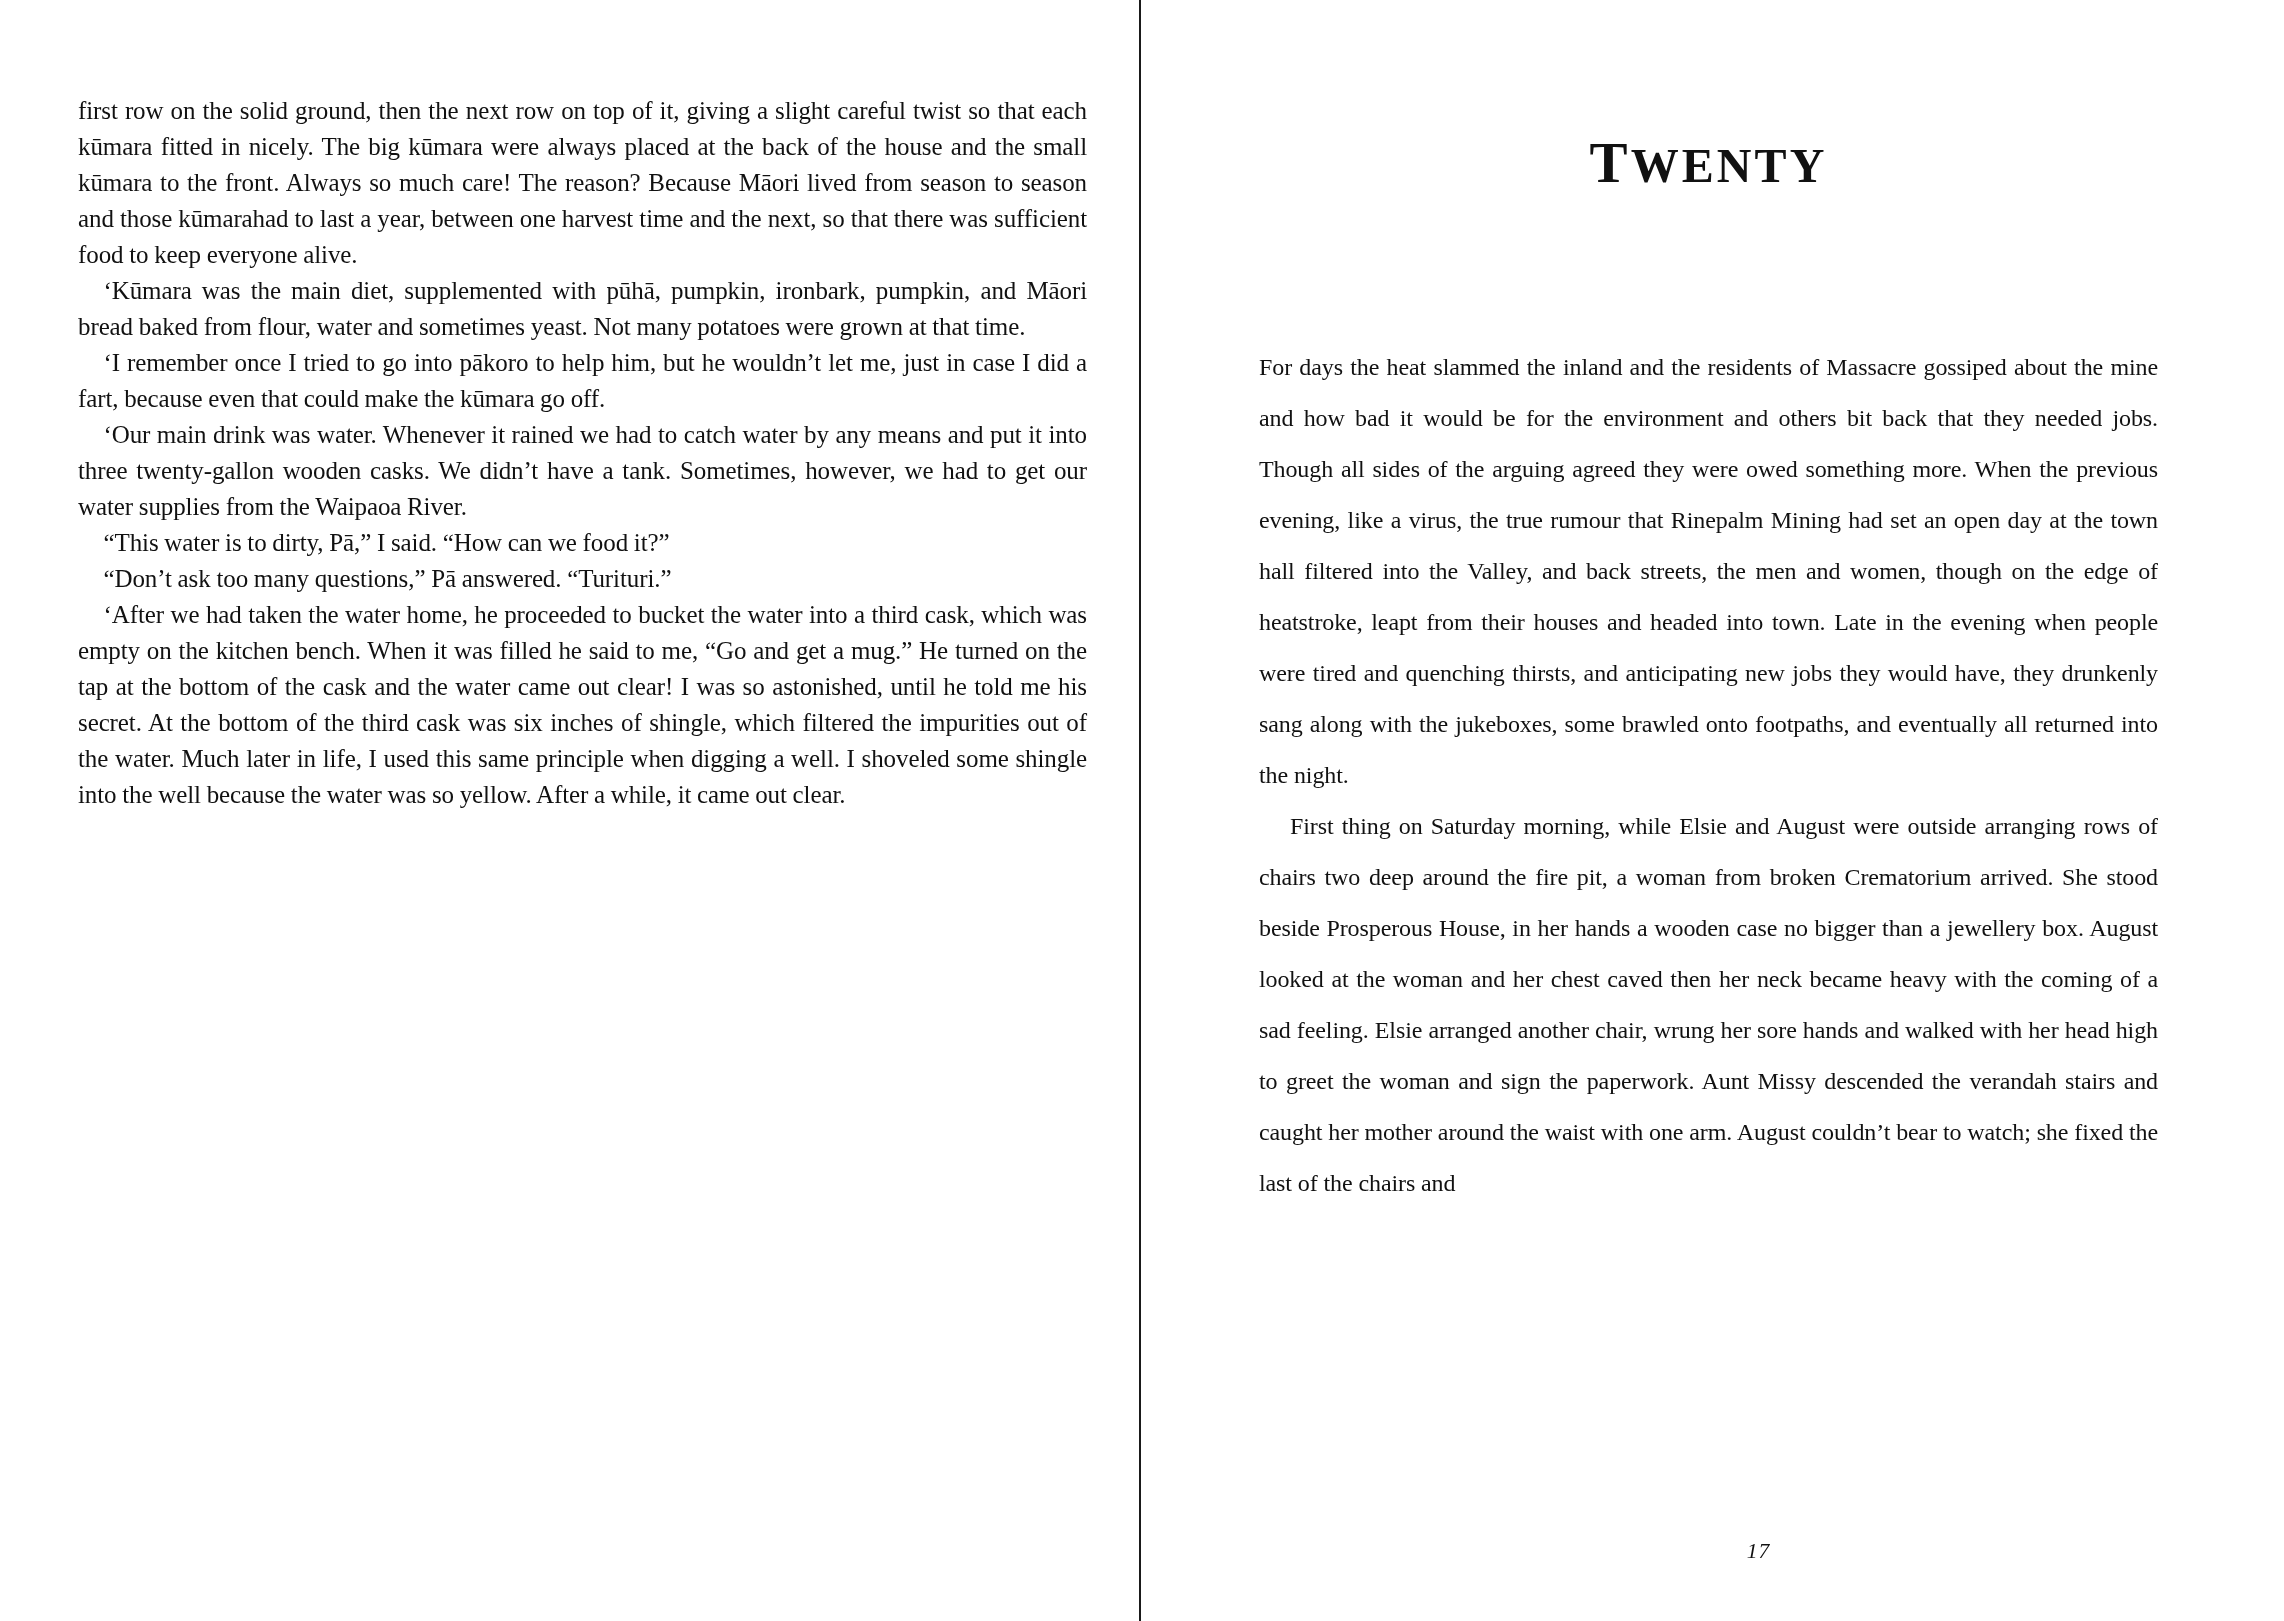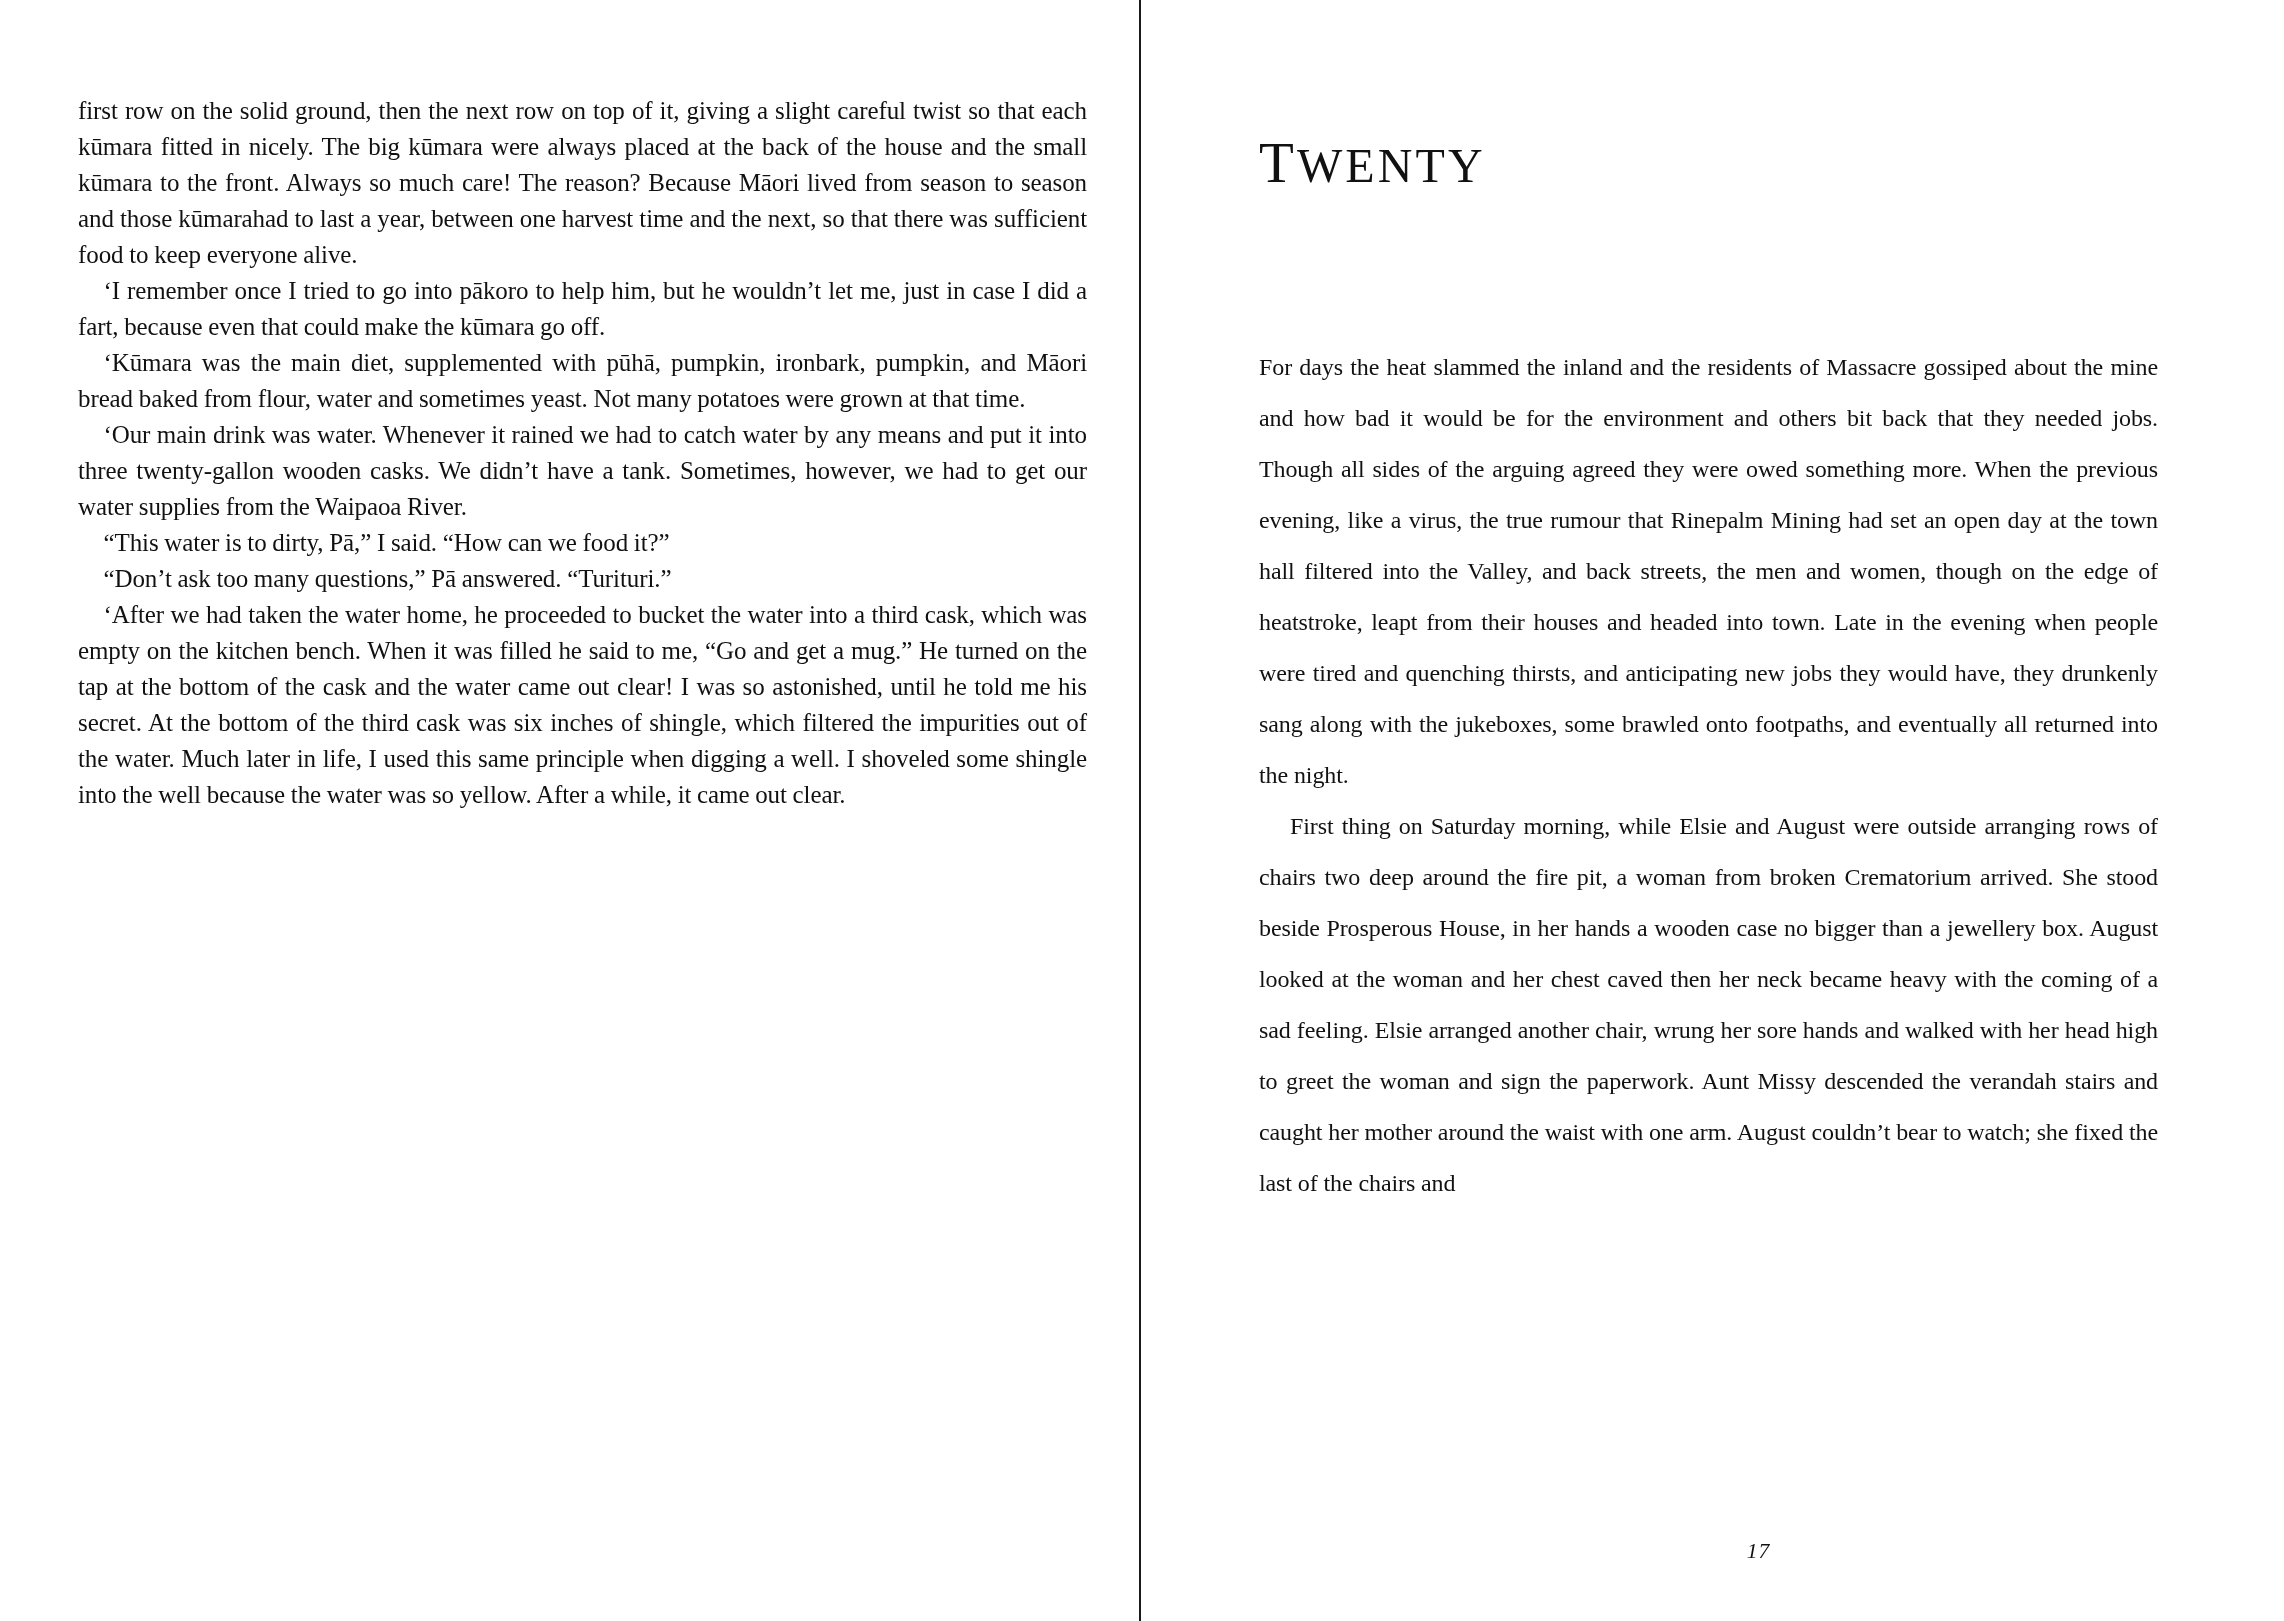--- a/index.html
+++ b/index.html
@@ -49,25 +49,25 @@
     text-indent: 0;
     letter-spacing: -0.1px;
     word-spacing: -0.4px;
   }
   .body-left p.indent {
     text-indent: 25.5px;
   }
 
   
   .chapter-title {
-    text-align: left;
+    text-align: center;
     font-size: 48px;
     letter-spacing: 3.1px;
     margin: 37px 0 0 0;
-    font-weight: normal;
+    font-weight: bold;
     font-variant: small-caps;
   }
   .chapter-title .first {
     font-size: 57px;
   }
   .body-right {
     margin-top: 147px;
   }
   .body-right p {
     margin: 0;
@@ -91,22 +91,22 @@
   }
 </style>
 </head>
 <body>
 
 <div class="spread">
 
   <div class="page page-left">
     <div class="body-left">
       <p>first row on the solid ground, then the next row on top of it, giving a slight careful twist so that each kūmara fitted in nicely. The big kūmara were always placed at the back of the house and the small kūmara to the front. Always so much care! The reason? Because Māori lived from season to season and those kūmarahad to last a year, between one harvest time and the next, so that there was sufficient food to keep everyone alive.</p>
+      <p class="indent">‘Kūmara was the main diet, supplemented with pūhā, pumpkin, ironbark, pumpkin, and Māori bread baked from flour, water and sometimes yeast. Not many potatoes were grown at that time.</p>
       <p class="indent">‘I remember once I tried to go into pākoro to help him, but he wouldn’t let me, just in case I did a fart, because even that could make the kūmara go off.</p>
-      <p class="indent">‘Kūmara was the main diet, supplemented with pūhā, pumpkin, ironbark, pumpkin, and Māori bread baked from flour, water and sometimes yeast. Not many potatoes were grown at that time.</p>
       <p class="indent">‘Our main drink was water. Whenever it rained we had to catch water by any means and put it into three twenty-gallon wooden casks. We didn’t have a tank. Sometimes, however, we had to get our water supplies from the Waipaoa River.</p>
       <p class="indent">“This water is to dirty, Pā,” I said. “How can we food it?”</p>
       <p class="indent">“Don’t ask too many questions,” Pā answered. “Turituri.”</p>
       <p class="indent">‘After we had taken the water home, he proceeded to bucket the water into a third cask, which was empty on the kitchen bench. When it was filled he said to me, “Go and get a mug.” He turned on the tap at the bottom of the cask and the water came out clear! I was so astonished, until he told me his secret. At the bottom of the third cask was six inches of shingle, which filtered the impurities out of the water. Much later in life, I used this same principle when digging a well. I shoveled some shingle into the well because the water was so yellow. After a while, it came out clear.</p>
     </div>
   </div>
 
   <div class="gutter"></div>
 
   <div class="page page-right">

